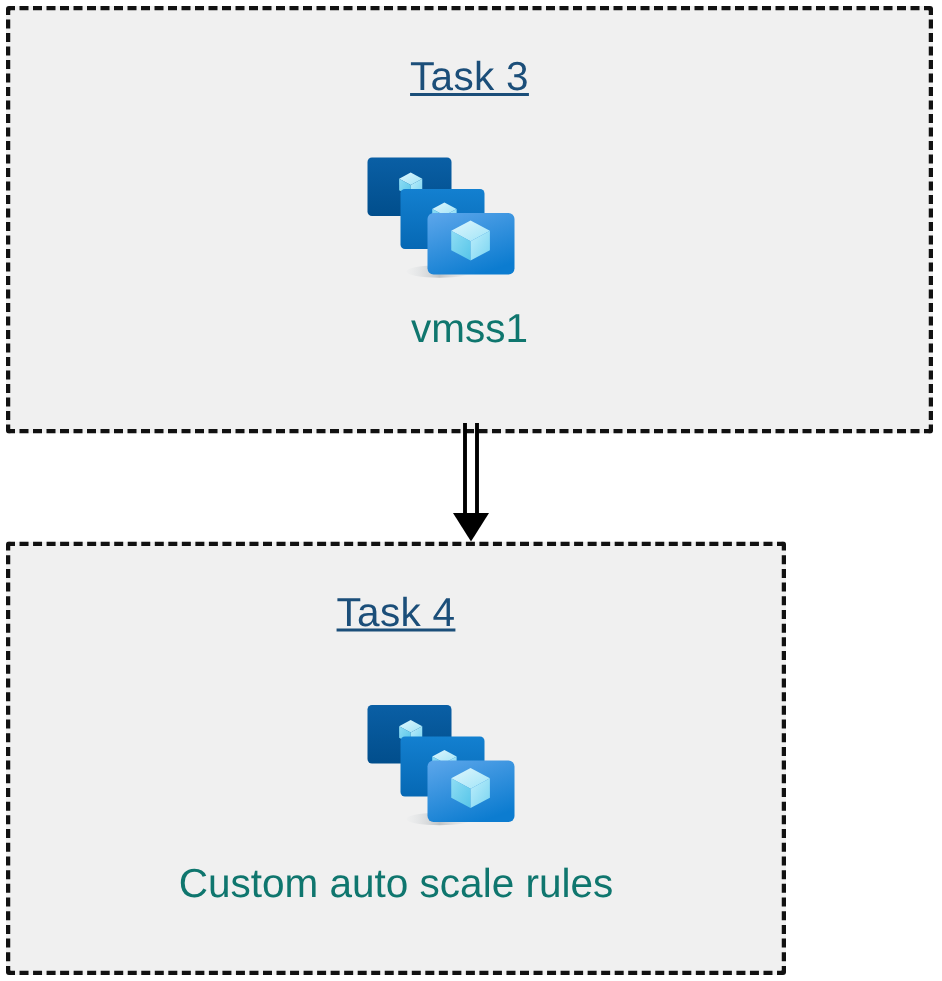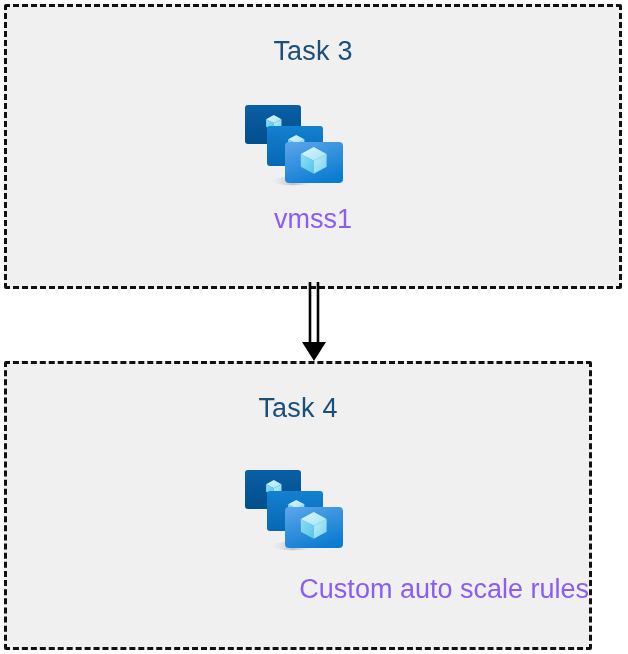--- a/index.html
+++ b/index.html
@@ -28,50 +28,51 @@
   }
   #box-task3 {
     left: 4px;
     top: 4px;
     width: 618px;
     height: 285px;
   }
   #box-task4 {
     left: 4px;
     top: 361px;
-    width: 588px;
+    width: 520px;
     height: 289px;
   }
 
   .task-title {
     position: absolute;
     left: 0;
     right: 0;
     text-align: center;
     color: #1b4e79;
     font-size: 27px;
     line-height: 32px;
     letter-spacing: 0.2px;
     white-space: nowrap;
+    text-decoration: underline;
   }
   #box-task3 .task-title { top: 28px; }
   #box-task4 .task-title { top: 28px; }
 
   .task-caption {
     position: absolute;
     left: 0;
     right: 0;
     text-align: center;
-    color: #8b5cf6;
+    color: #0f766e;
     font-size: 27px;
     line-height: 33px;
     white-space: nowrap;
   }
   #vmss-caption { top: 196px; }
-  #autoscale-caption { top: 209px; text-align: right; }
+  #autoscale-caption { top: 209px; }
 
   
   .vmss-icon {
     position: absolute;
     width: 116px;
     height: 100px;
   }
   #icon-task3 { left: 228px; top: 88px; }
   #icon-task4 { left: 228px; top: 96px; }
   .vmss-icon svg { display: block; width: 116px; height: 100px; }

